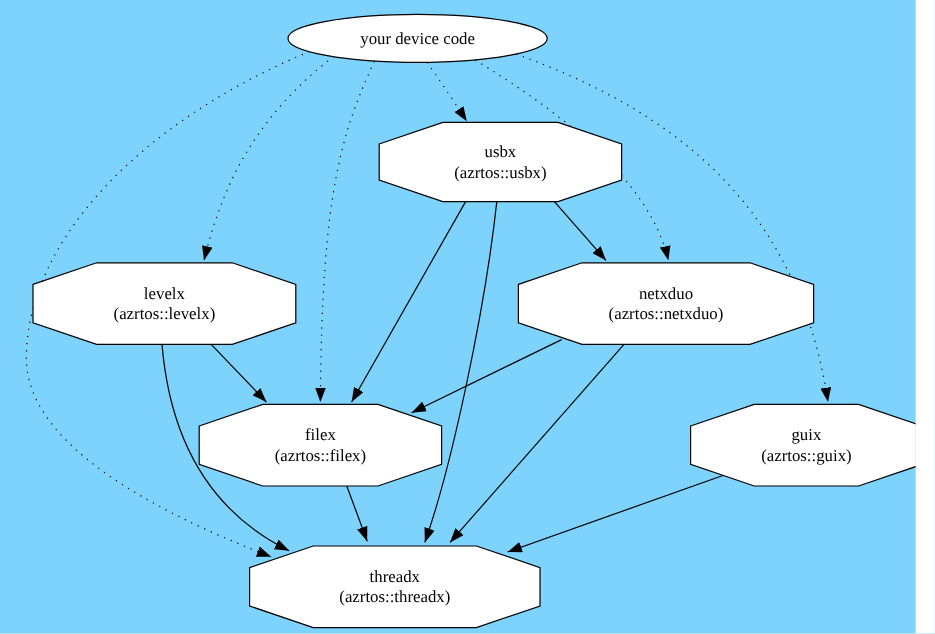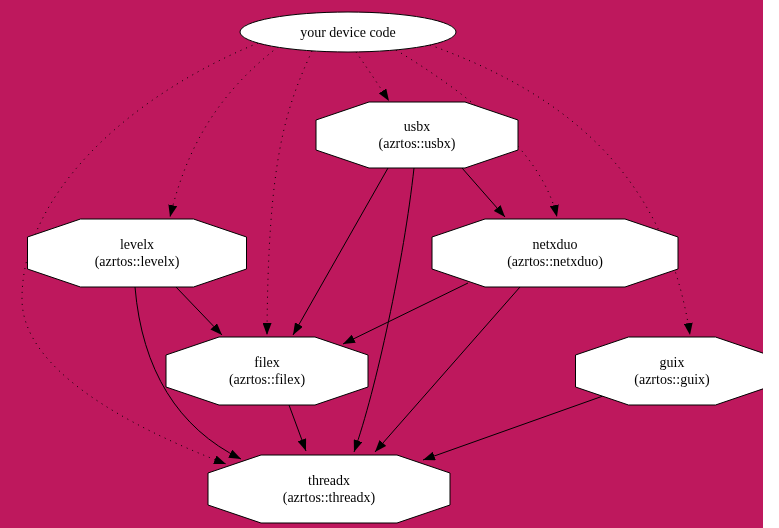--- a/index.html
+++ b/index.html
@@ -1,21 +1,21 @@
 <!DOCTYPE html>
 <html><head>
 <meta charset="utf-8">
 <style>
   html, body { margin: 0; padding: 0; }
   body { background: #ffffff; }
   .canvas {
     position: relative;
     width: 763px;
     height: 528px;
-    background: #be185d;
+    background: #7dd3fc;
     overflow: hidden;
   }
   svg { display: block; }
   .node-label {
     font-family: "Liberation Serif", "DejaVu Serif", serif;
     font-size: 14px;
     fill: #000000;
   }
   .edge-path { fill: none; stroke-width: 1; }
 </style>

